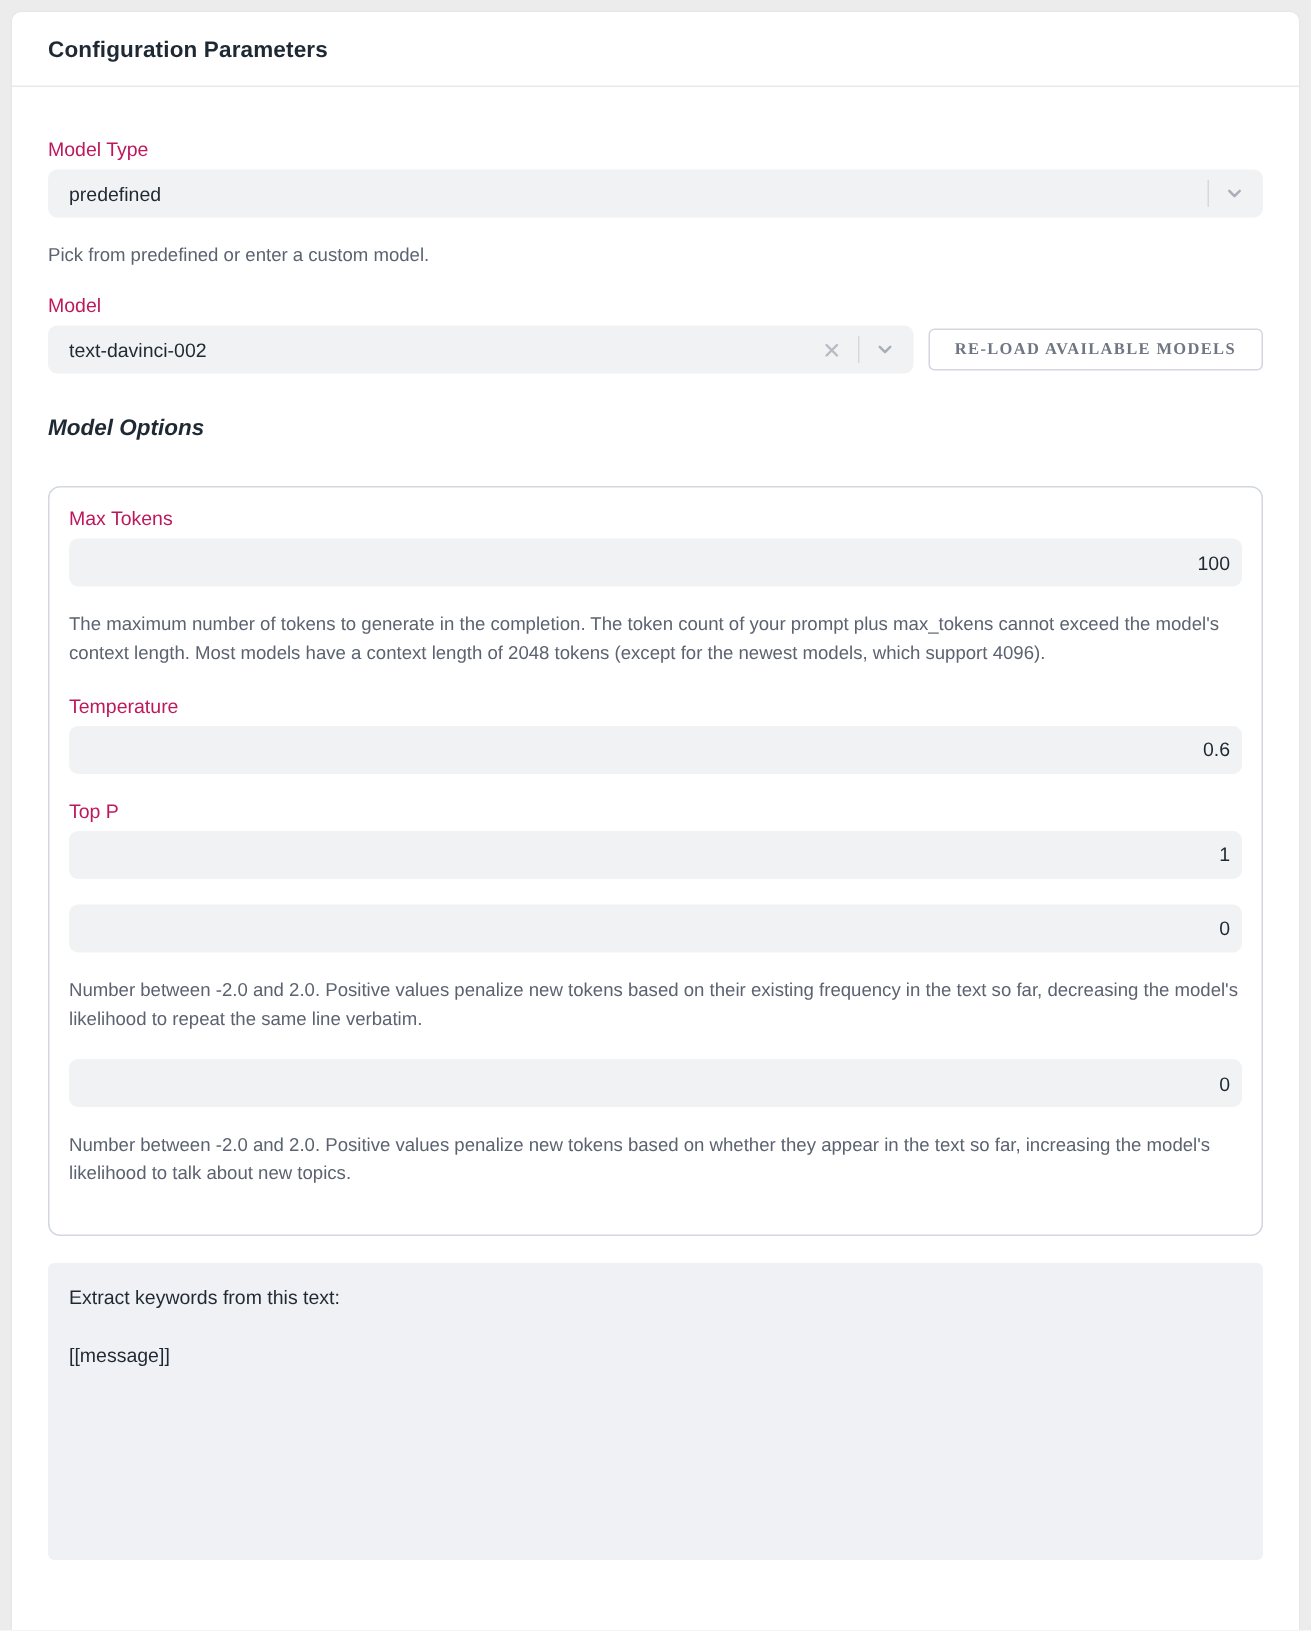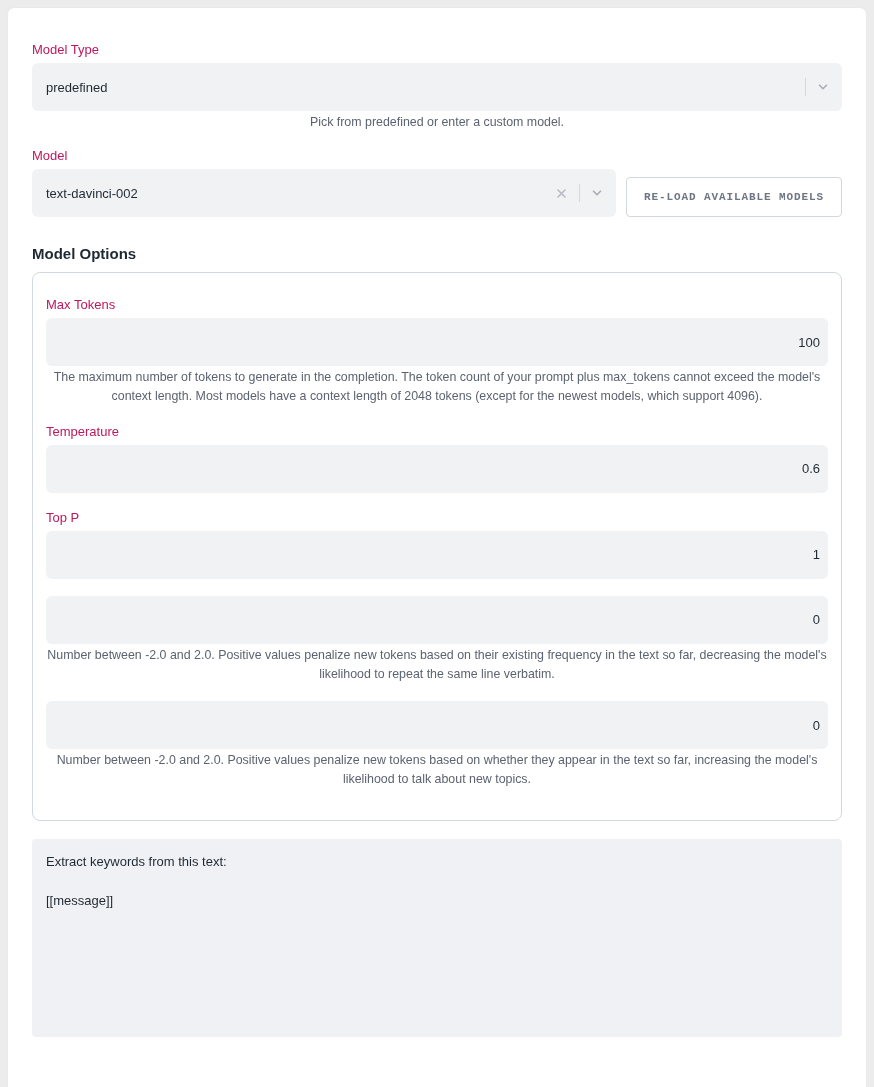--- a/index.html
+++ b/index.html
@@ -31,76 +31,76 @@
   .field-label {
     font-size: 13px;
     color: #be185d;
     margin-bottom: 6px;
     display: block;
   }
   .help-text {
     font-size: 12.4px;
     color: #5c6370;
     line-height: 1.55;
-    margin-top: 2px;
-    text-align: center;
+    margin-top: 16px;
   }
   .link { color: #3b82f6; text-decoration: underline; cursor: pointer; }
 
   .control {
-    height: 48px;
+    height: 32px;
     background: #f1f2f4;
     border-radius: 6px;
     display: flex;
     align-items: center;
     padding: 0 8px 0 14px;
     font-size: 13px;
     color: #1f2933;
   }
   .control .value { flex: 1; }
   .control-end { display: flex; align-items: center; }
   .v-divider { width: 1px; height: 18px; background: #d5d8de; margin: 0 6px; }
   .icon-btn {
     width: 22px; height: 22px;
     display: flex; align-items: center; justify-content: center;
     cursor: pointer;
   }
 
   .group { margin-top: 16px; }
   .group:first-child { margin-top: 0; }
 
-  .model-row { display: flex; align-items: flex-end; }
+  .model-row { display: flex; align-items: center; }
   .model-field { flex: 1; margin-right: 10px; max-width: 629px; }
   .reload-btn {
-    height: 40px;
+    height: 28px;
     background: #ffffff;
     border: 1px solid #d2d6dd;
     border-radius: 4px;
     color: #6f7683;
-    font-family: Liberation Mono, monospace;
+    font-family: Liberation Serif, serif;
     font-size: 11px;
     font-weight: 600;
     letter-spacing: 0.9px;
     padding: 0 17px;
     cursor: pointer;
     white-space: nowrap;
   }
 
   .section-heading {
     font-size: 15px;
     font-weight: 600;
     color: #1f2933;
     margin-top: 28px;
-    margin-bottom: 10px;
+    margin-bottom: 30px;
+    font-style: italic;
   }
 
   .options-box {
     border: 1px solid #d3d8df;
     border-radius: 8px;
-    padding: 24px 13px 30px 13px;
+    padding: 13px 13px 30px 13px;
   }
   .options-box .group { margin-top: 17px; }
   .options-box .group:first-child { margin-top: 0; }
   .options-box .control { padding-left: 14px; text-align: right; }
 
   .prompt-group { margin-top: 18px; }
   .textarea-wrap { position: relative; }
   textarea.prompt-area {
     width: 100%;
     height: 198px;
@@ -114,20 +114,23 @@
     color: #1f2933;
     resize: none;
     outline: none;
     display: block;
   }
 </style>
 </head>
 <body>
 
 <div class="card">
+  <div class="card-header">
+    <div class="card-title">Configuration Parameters</div>
+  </div>
 
   <div class="card-body">
 
     <div class="group">
       <label class="field-label">Model Type</label>
       <div class="control">
         <span class="value">predefined</span>
         <span class="control-end">
           <span class="v-divider"></span>
           <span class="icon-btn">

